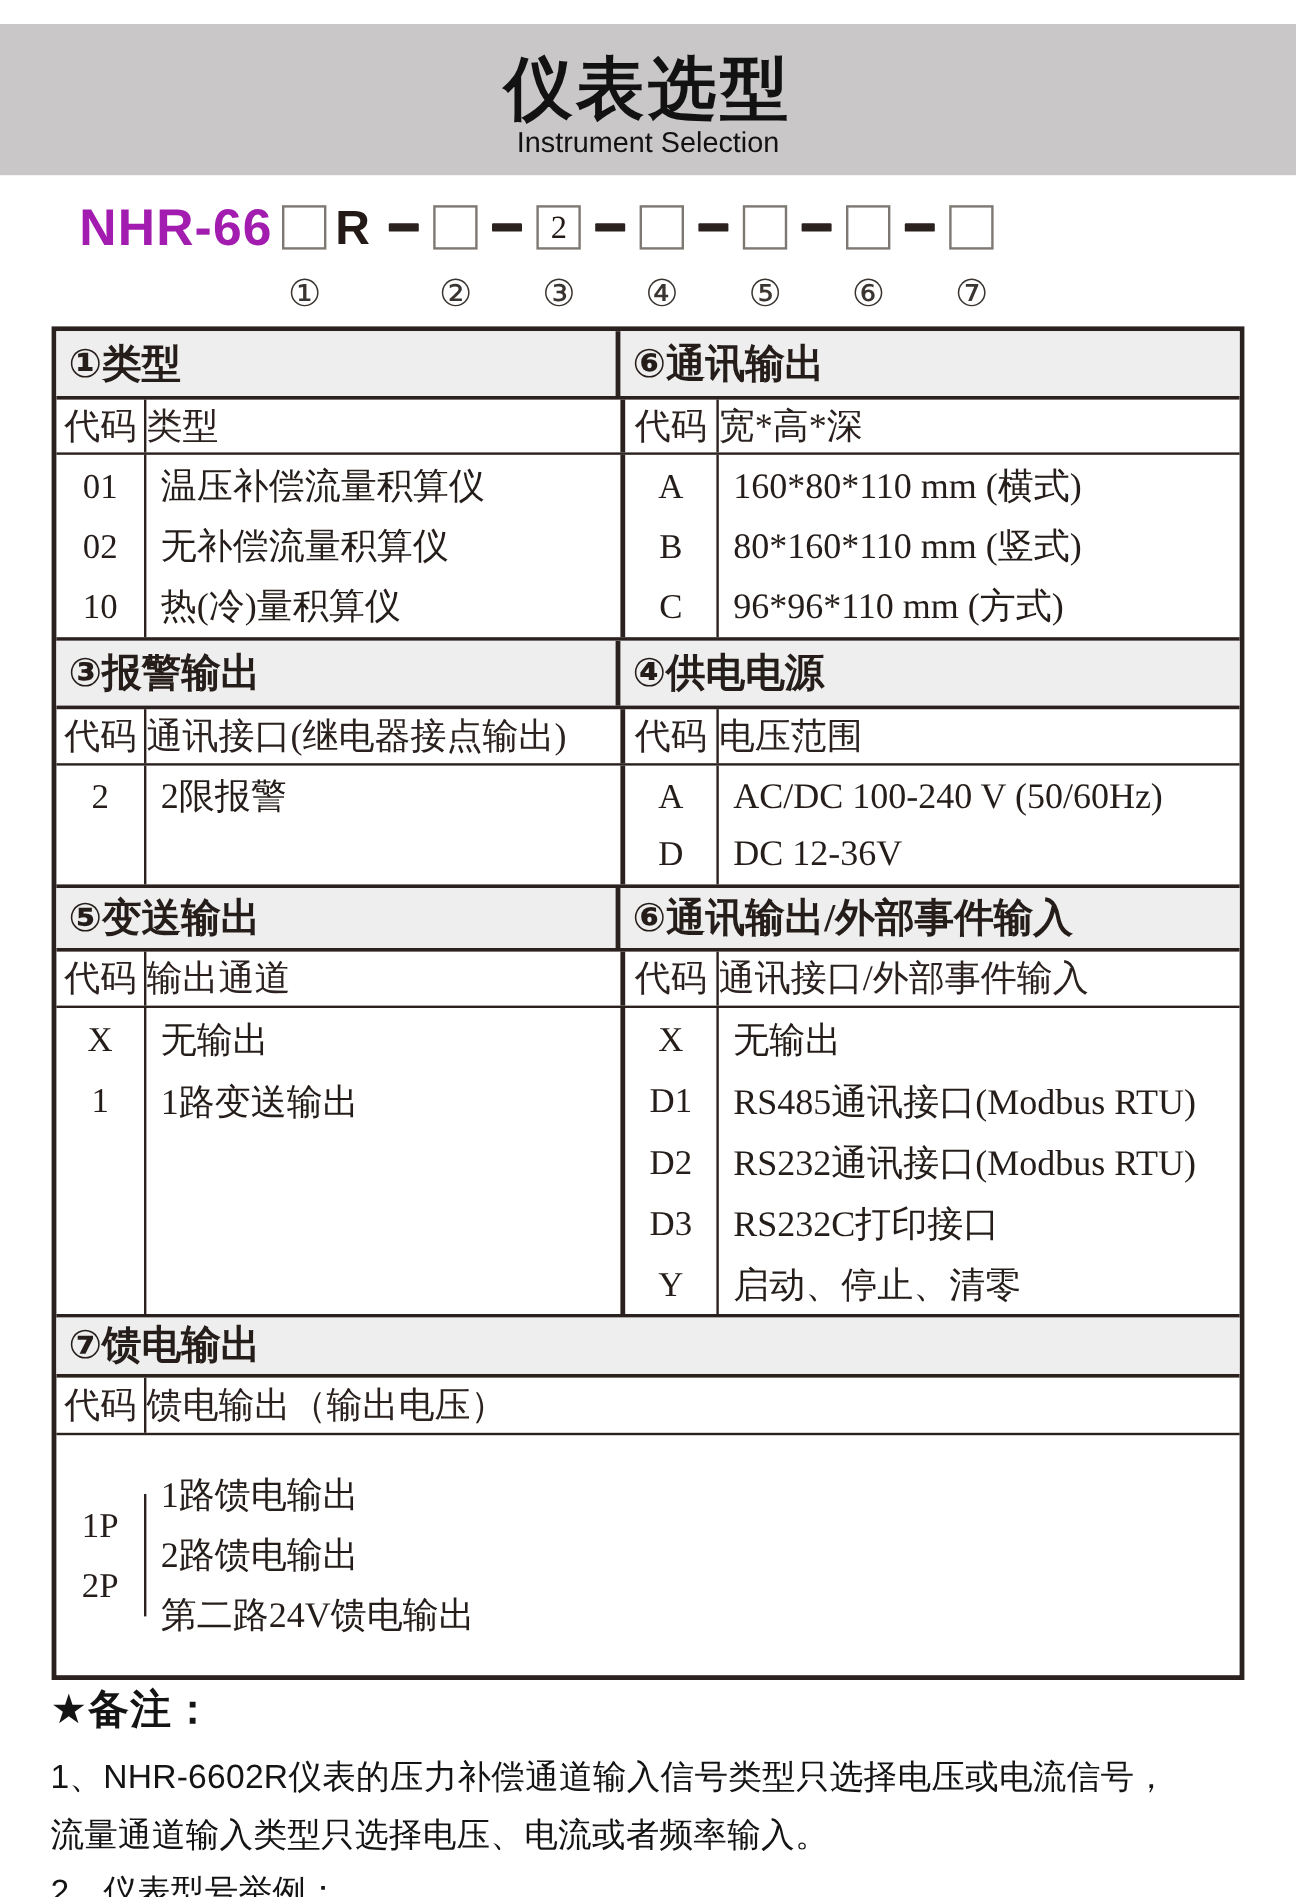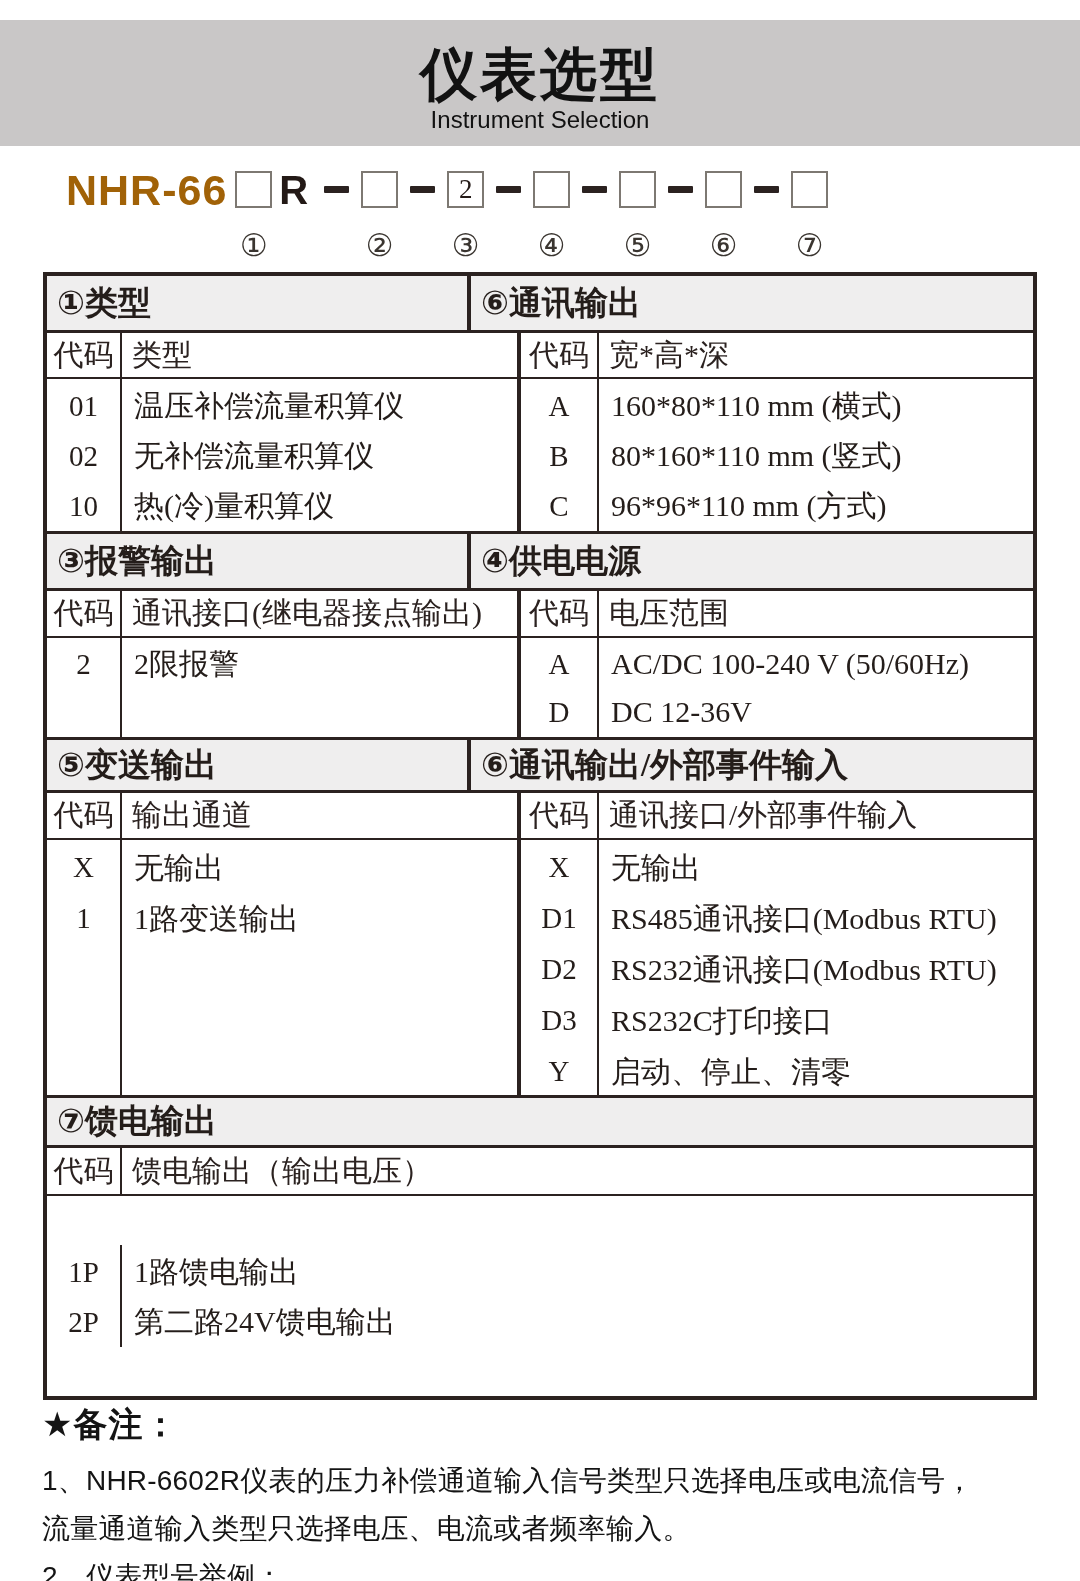--- a/index.html
+++ b/index.html
@@ -13,44 +13,44 @@
   html,body{width:1080px;height:1581px;}
   body{background:#ffffff;font-family:var(--sans);color:var(--ink);position:relative;overflow:hidden;}
 
   
   .band{position:absolute;left:0;top:20px;width:1080px;height:126px;background:var(--band);text-align:center;}
   .band .title{padding-top:26px;font-size:57px;font-weight:600;letter-spacing:3px;color:#121212;line-height:1.0;}
   .band .subtitle{font-size:24px;font-weight:500;color:#121212;margin-top:3px;letter-spacing:0px;}
 
   
   .model{position:absolute;left:66px;top:168px;height:110px;display:flex;align-items:flex-start;}
-  .model .prefix{font-size:43px;font-weight:700;letter-spacing:1px;line-height:44px;color:#a16207;}
+  .model .prefix{font-size:43px;font-weight:700;letter-spacing:1px;line-height:44px;color:#a21caf;}
   .mbox{position:relative;width:37px;height:37px;border:2px solid #7d7872;background:#fff;margin-top:3px;
         display:flex;align-items:center;justify-content:center;}
   .mbox.first{margin-left:8px;}
   .mbox .val{font-family:var(--serif);font-size:27px;color:#231916;}
   .pos{position:absolute;top:54px;left:50%;transform:translateX(-50%);
        font-family:var(--serif);font-size:31px;color:#3a3530;}
   .rletter{font-size:40px;font-weight:700;line-height:44px;margin:0 4px 0 7px;color:#231916;}
   .dashbar{width:25px;height:7px;background:#2b2220;margin:18px 12px 0 12px;border-radius:1px;}
 
   
   .ptable{position:absolute;left:43px;top:272px;width:994px;border:4px solid var(--ink);background:#fff;
           font-family:var(--serif);}
   .sec{border-bottom:3px solid var(--ink);}
   .sec:last-child{border-bottom:none;}
   .row{display:flex;width:100%;}
   .hdr{background:var(--hdrgray);border-bottom:3px solid var(--ink);align-items:center;}
   .hdr .hcell{font-size:33px;font-weight:600;color:#241d1a;padding-left:10px;white-space:nowrap;}
-  .half-l{width:424px;border-right:4px solid var(--ink);height:100%;display:flex;align-items:center;}
+  .half-l{width:470px;border-right:4px solid var(--ink);height:100%;display:flex;align-items:center;}
   .half-r{flex:1;height:100%;display:flex;align-items:center;}
   .h57{height:57px;} .h53{height:53px;} .h50{height:50px;}
   .colhdr{border-bottom:2px solid var(--ink);align-items:stretch;}
   .colhdr .code{display:flex;align-items:center;justify-content:center;font-size:30px;border-right:2px solid var(--ink);white-space:nowrap;text-align:center;}
-  .colhdr .desc{display:flex;align-items:center;padding-left:10px;font-size:30px;white-space:nowrap;}
+  .colhdr .desc{display:flex;align-items:center;font-size:30px;white-space:nowrap;}
   .c46{height:46px;} .c47{height:47px;} .c48{height:48px;}
   .codew-l{width:75px;} .codew-r{width:78px;}
   .data{align-items:stretch;}
   .datahalf-l{width:474px;border-right:4px solid var(--ink);display:flex;}
   .datahalf-r{flex:1;display:flex;}
   .codecol{border-right:2px solid var(--ink);text-align:center;padding-top:2px;}
   .desccol{flex:1;padding-left:12px;padding-top:2px;}
   .ln{white-space:nowrap;font-size:30px;color:#241d1a;}
   .lh50 .ln{line-height:50px;height:50px;}
   .lh48 .ln{line-height:48px;height:48px;}
@@ -254,20 +254,21 @@
       <div class="code codew-l">代码</div>
       <div class="desc">馈电输出（输出电压）</div>
     </div>
     <div class="row data d200 lh50">
       <div class="codecol codew-l">
         <div class="ln codetext">1P</div>
         <div class="ln codetext">2P</div>
       </div>
       <div class="desccol">
         <div class="ln">1路馈电输出</div>
+        <div class="ln">2路馈电输出</div>
         <div class="ln">第二路24V馈电输出</div>
       </div>
     </div>
   </div>
 
 </div>
 
 <div class="notes">
   <div class="star">★备注：</div>
   <div class="nline first">1、NHR-6602R仪表的压力补偿通道输入信号类型只选择电压或电流信号，</div>

